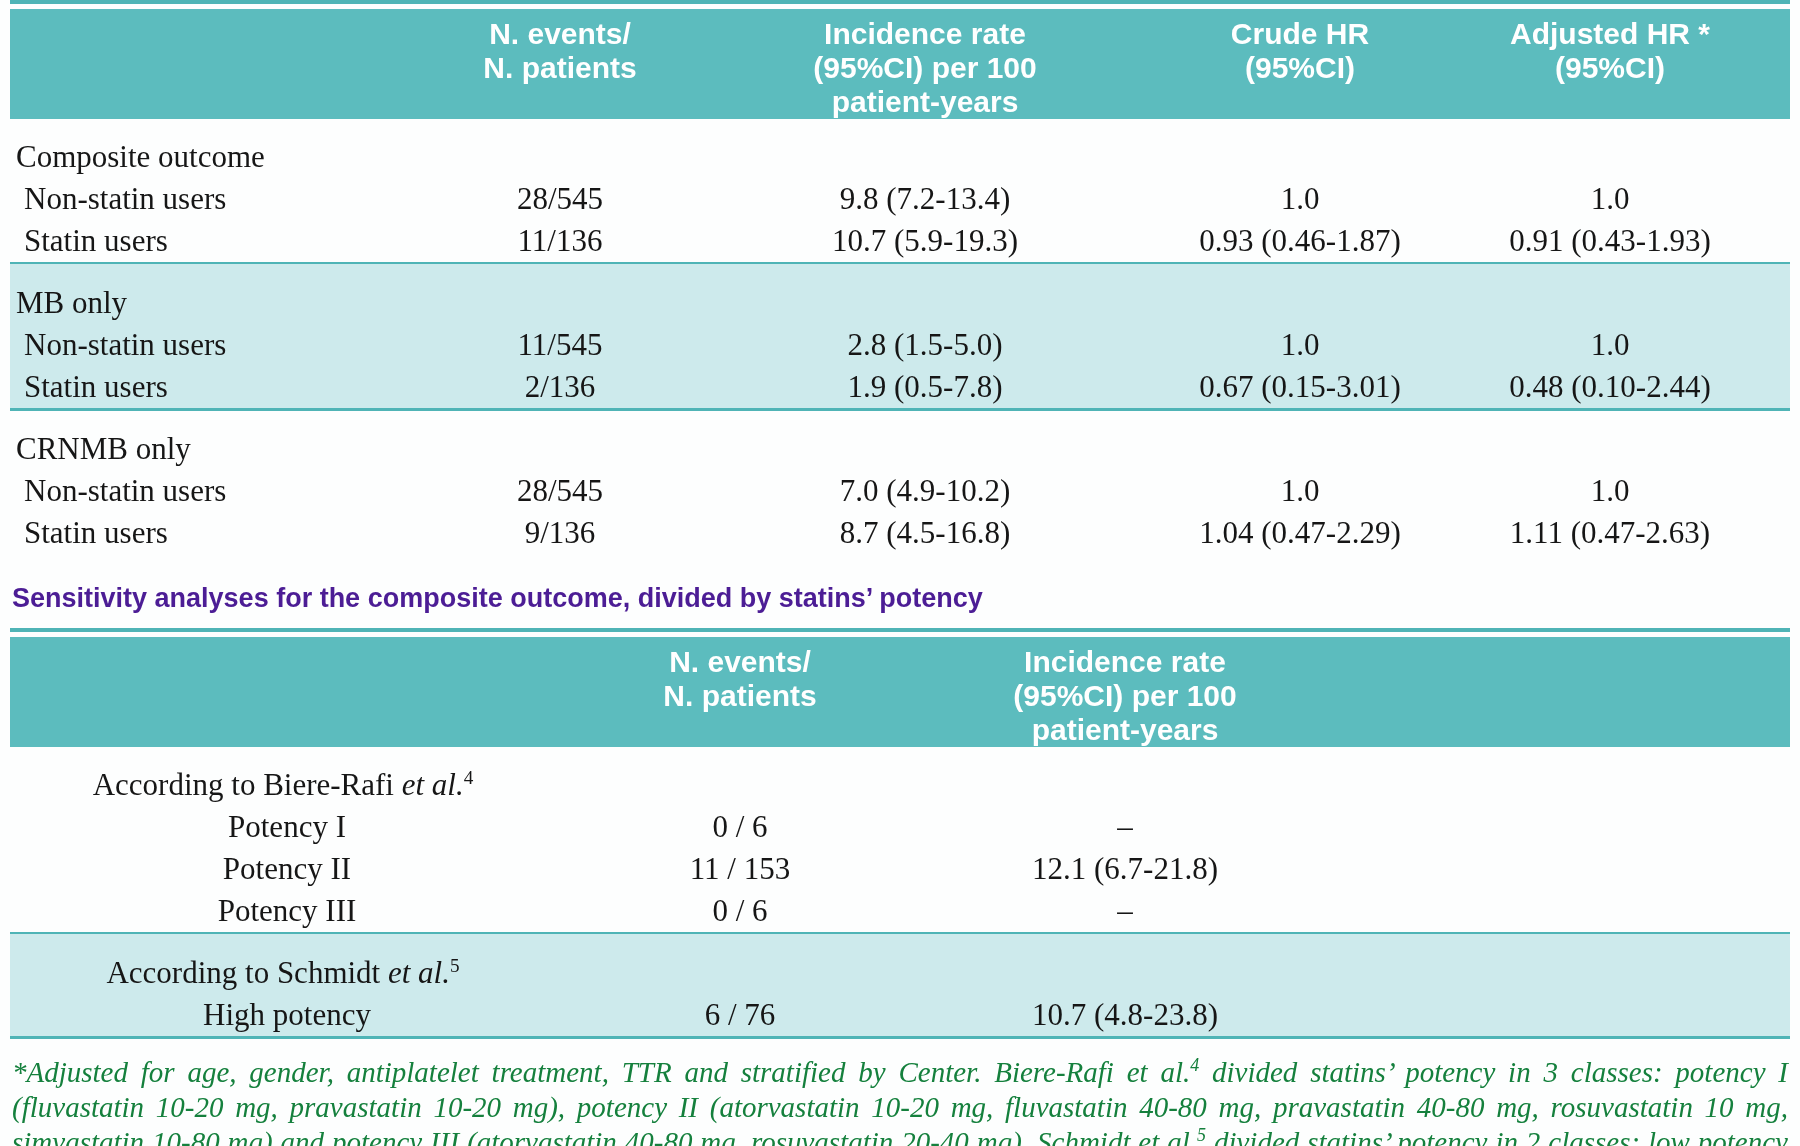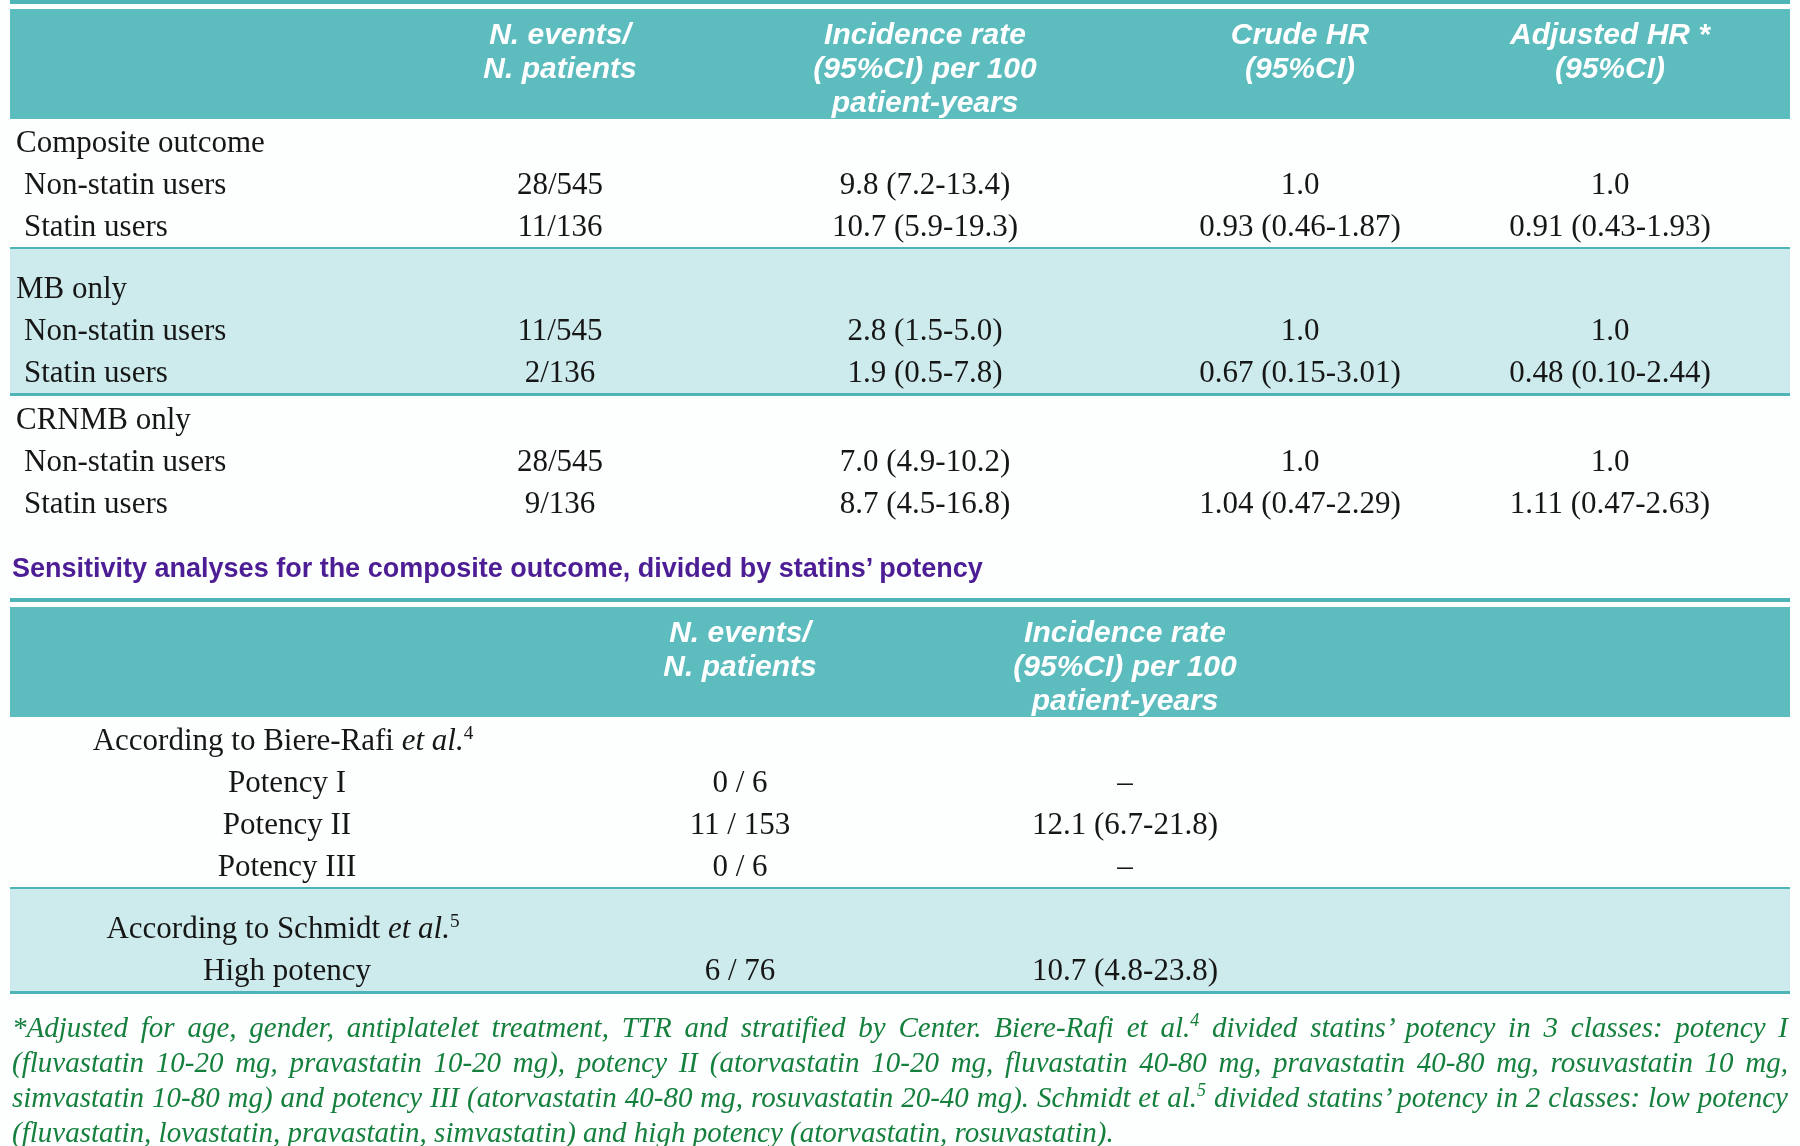--- a/index.html
+++ b/index.html
@@ -7,36 +7,36 @@
     width:1800px;height:1146px;overflow:hidden;
     background:#fdfefe;color:#161616;
     font-family:"Liberation Serif", serif;
   }
   .page{padding:0 10px;}
   .topline{height:4px;background:var(--line-teal,#4fb4b6);margin-bottom:5px;}
   
   .thead{
     display:flex;background:var(--header-teal,#5cbcbe);color:#ffffff;
     font-family:"Liberation Sans", sans-serif;font-weight:bold;
-    font-size:30px;line-height:34px;height:102px;padding-top:8px;font-style:italic;
+    font-size:30px;line-height:34px;height:102px;padding-top:8px;
   }
   .thead .hcell{text-align:center;}
   
   .c1{width:420px;box-sizing:border-box;padding-left:14px;text-align:left;}
   .c2{width:260px;text-align:center;}
   .c3{width:470px;text-align:center;}
   .c4{width:280px;text-align:center;}
   .c5{width:340px;text-align:center;}
   
   .d1{width:540px;box-sizing:border-box;padding-left:14px;text-align:center;}
   .d2{width:380px;text-align:center;}
   .d3{width:390px;text-align:center;}
   
   .t-row{display:flex;font-size:31px;line-height:42px;}
-  .tgroup{padding-top:2px;}
+  .tgroup{padding-top:17px;}
   .tgroup.shaded{
     background:var(--band-teal,#cdeaec);
     border-top:2px solid var(--line-teal,#4fb4b6);
     border-bottom:3px solid var(--line-teal,#4fb4b6);
     padding-top:18px;
   }
   .group-label{padding-left:6px;}
   .italic{font-style:italic;}
   sup{font-size:62%;line-height:0;vertical-align:super;}
   

